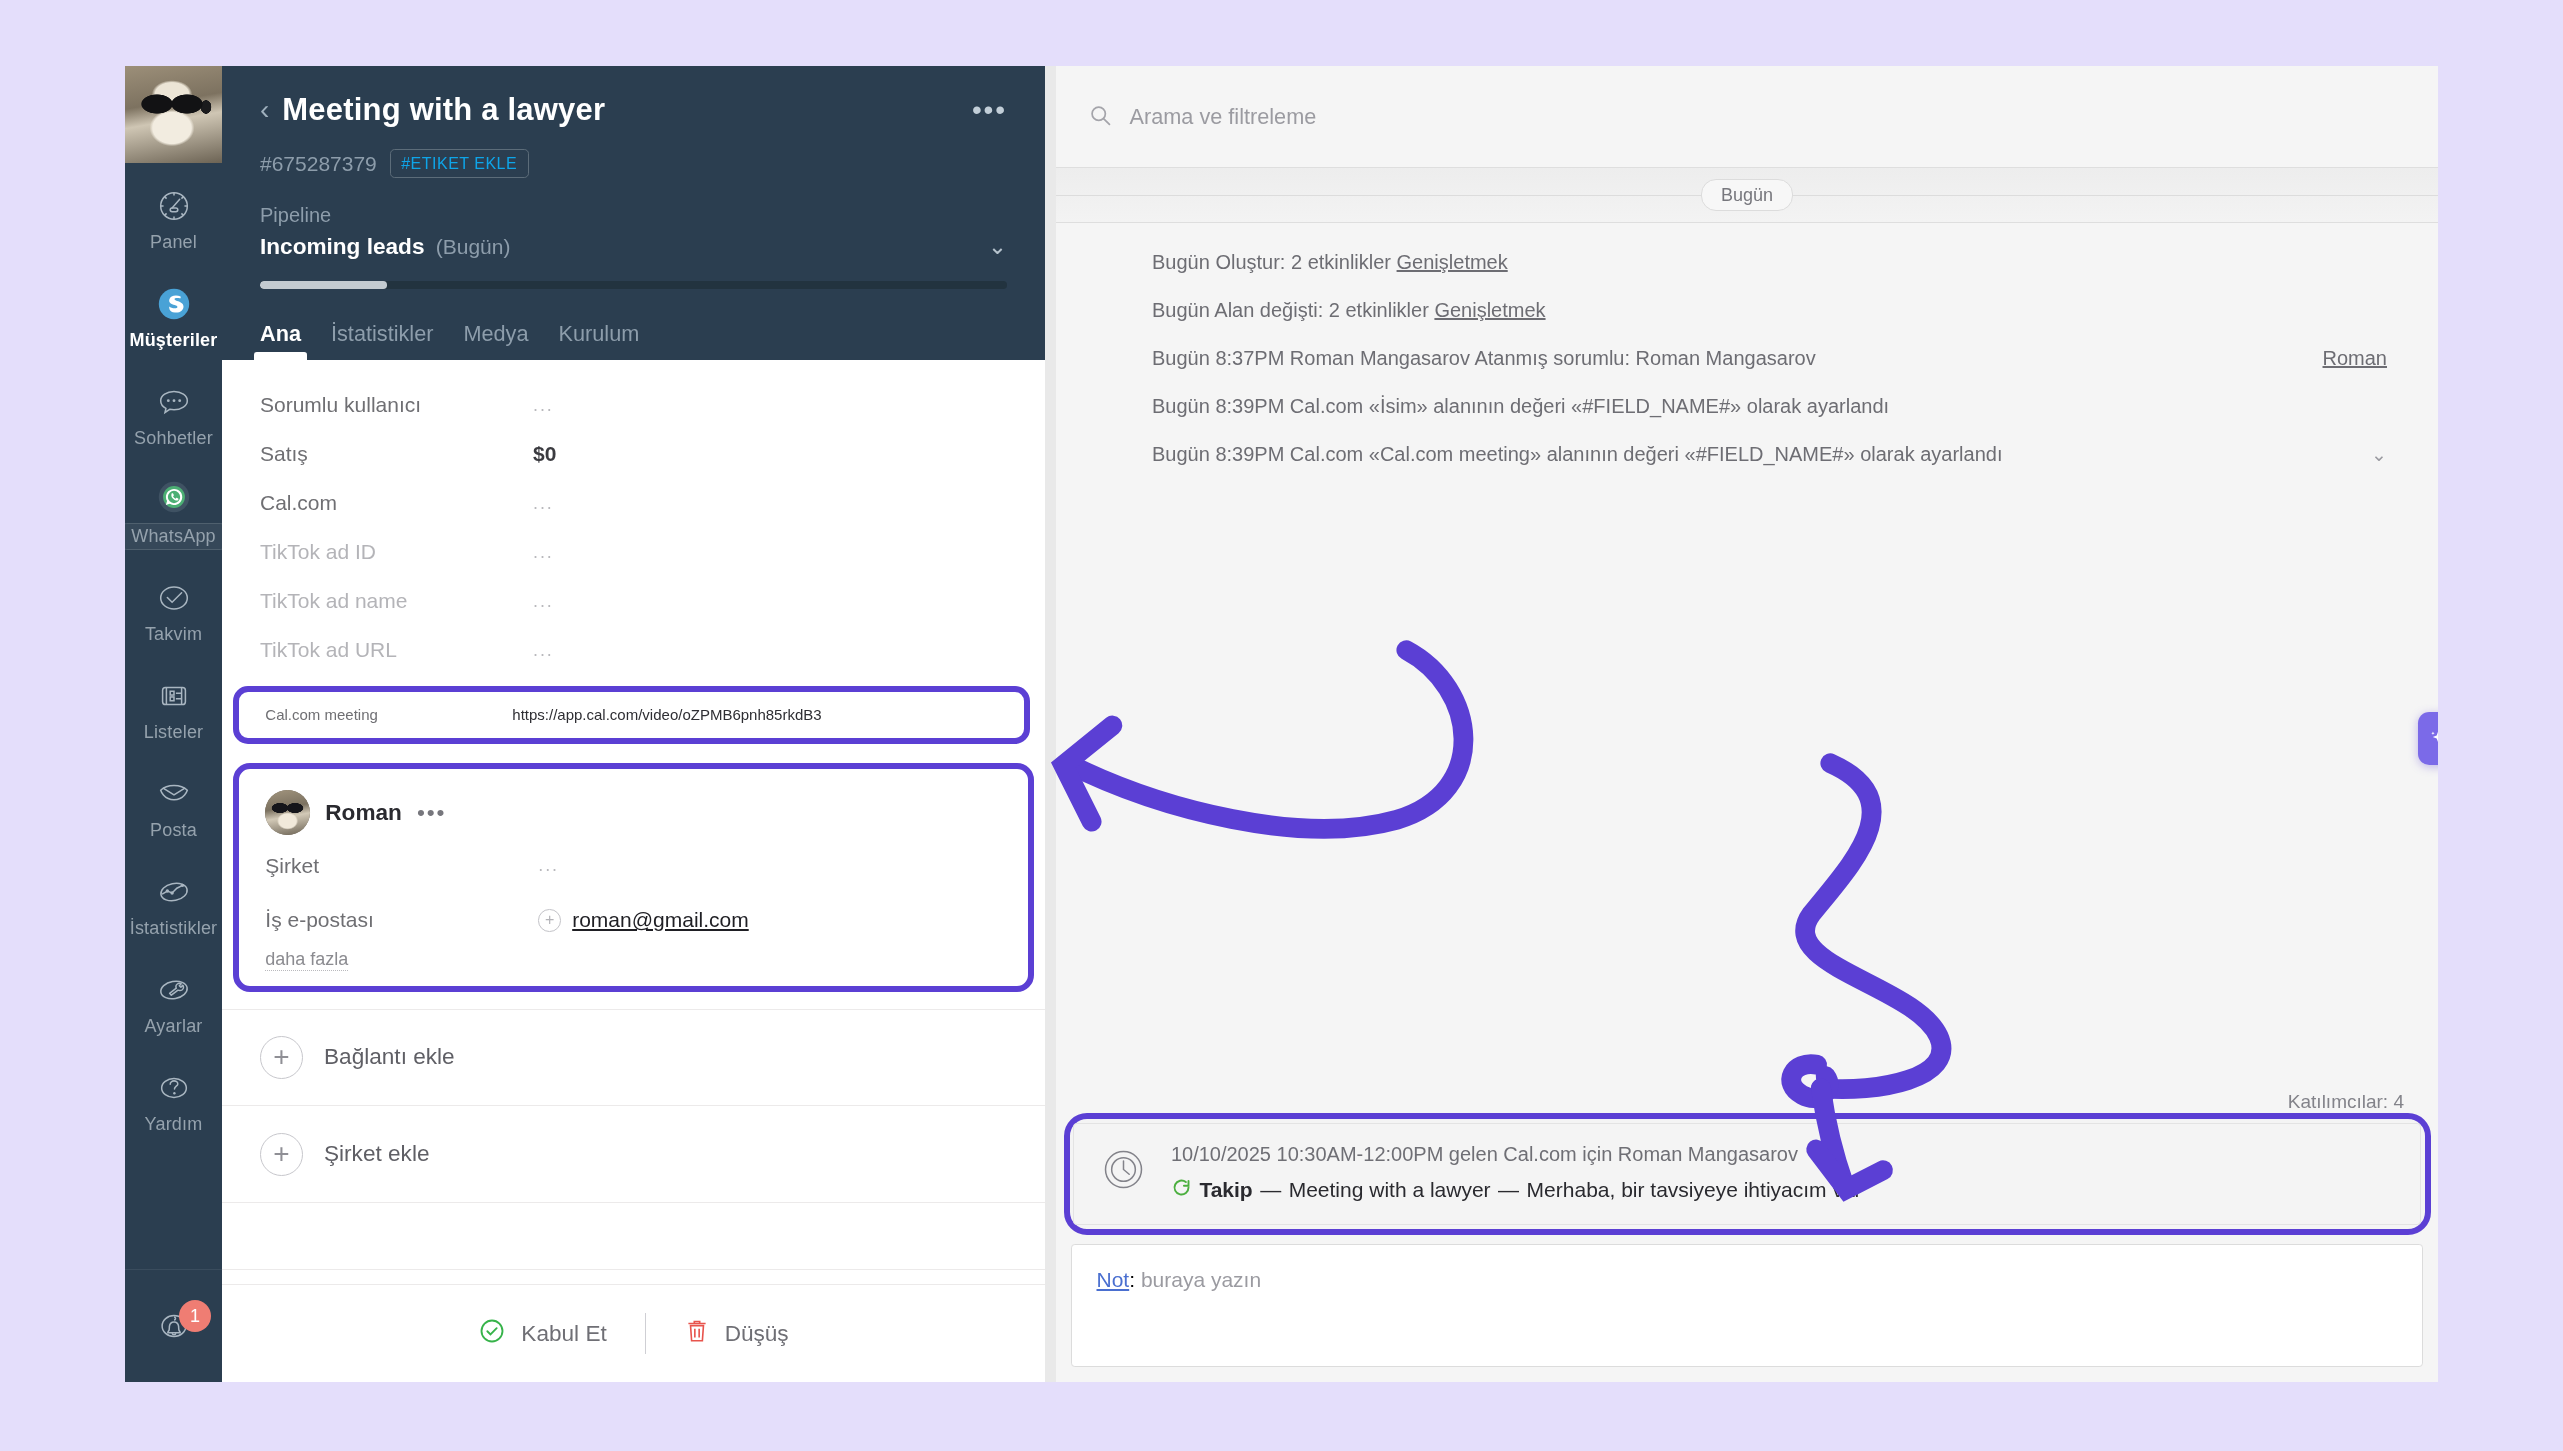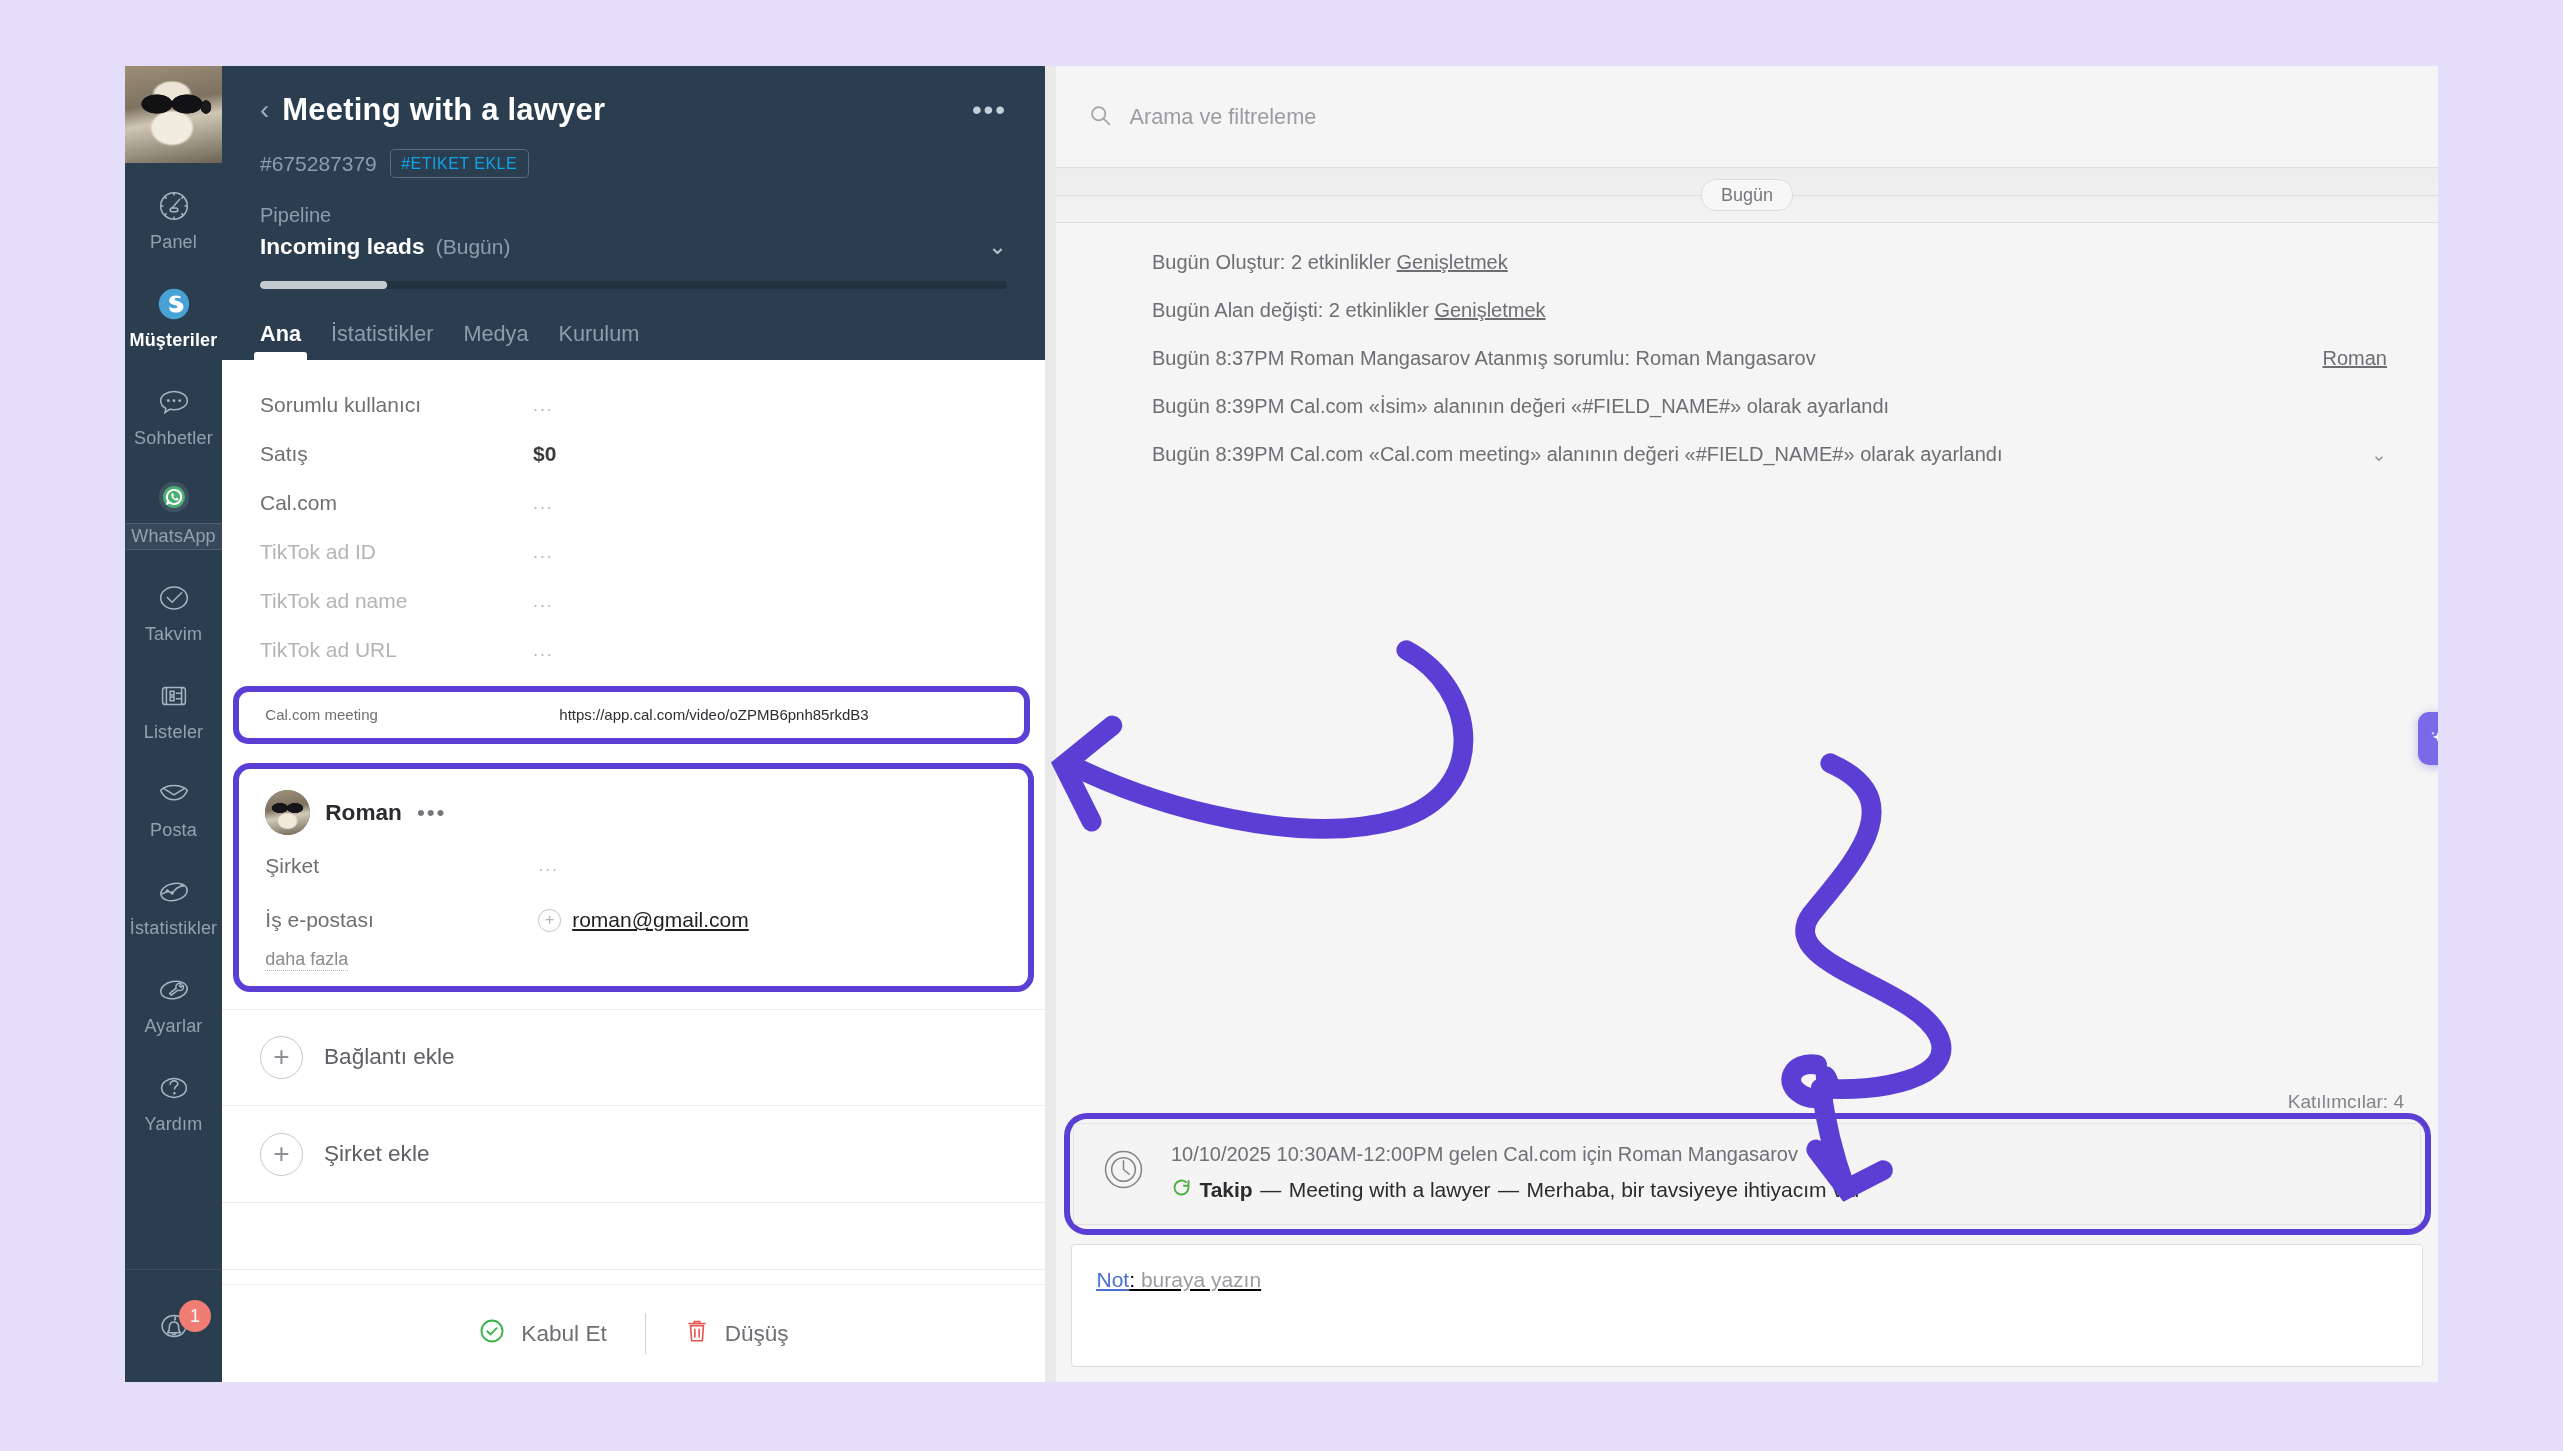--- a/index.html
+++ b/index.html
@@ -144,21 +144,21 @@
   
   .hl {
     border: 6.6px solid #5b3fd4; border-radius: 15px;
     background: #fff;
   }
   .hl-meeting {
     position: absolute; left: 11.3px; right: 15px;
     height: 58px;
     display: flex; align-items: center;
   }
-  .hl-meeting .fkey { padding-left: 26px; width: 320px; }
+  .hl-meeting .fkey { padding-left: 26px; width: 273px; }
   .hl-meeting .fval { color: #2e2e33; white-space: nowrap; overflow: hidden; }
 
   .contact-wrap { position: relative; padding: 0 11.3px; }
   .contact {
     border: 6.6px solid #5b3fd4; border-radius: 17px;
     padding: 21px 26px 15px 26px; background: #fff;
   }
   .c-head { display: flex; align-items: center; gap: 15px; }
   .c-av {
     width: 45px; height: 45px; border-radius: 50%;
@@ -267,21 +267,20 @@
   }
   .clock { width: 53px; height: 53px; flex: 0 0 53px; }
   .task-t1 { font-size: 20px; color: #6f6f75; }
   .task-t2 { font-size: 21px; color: #2a2a2f; margin-top: 11.3px; display: flex; align-items: center; gap: 7.5px; }
   .task-t2 b { font-weight: bold; }
   .notebox {
     margin: 9.4px 15px 15px 15px; background: #fff;
     border: 0.9px solid #dcdcdc; border-radius: 3.8px;
     height: 123px; padding: 22.6px 24.5px; font-size: 21px;
     cursor: text;
-    text-decoration: underline;
   }
   .notebox u { color: #4a6fd0; text-decoration: underline; }
   .notebox .ph2 { color: #9b9ba1; }
 
   
   .aibtn {
     position: absolute; right: -21px; top: 646px;
     width: 41px; height: 53px; border-radius: 11.3px;
     background: #7b6ae8;
     display: flex; align-items: center; justify-content: center;

